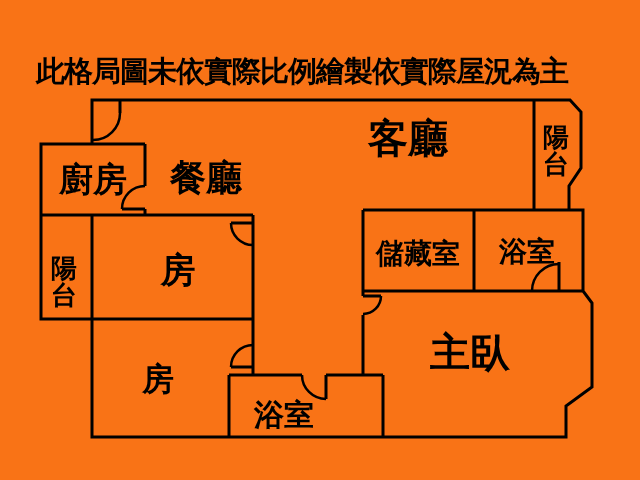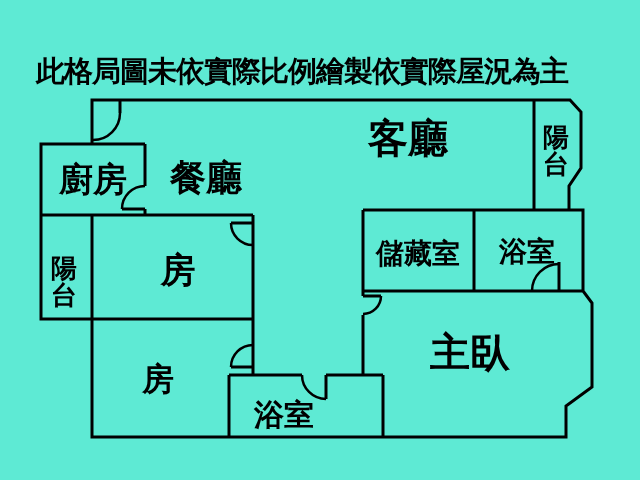--- a/index.html
+++ b/index.html
@@ -8,21 +8,21 @@
     background: #ffffff;
     width: 640px;
     height: 480px;
     overflow: hidden;
     font-family: "DejaVu Sans", "Liberation Sans", sans-serif;
   }
   .plan-wrap {
     width: 640px;
     height: 480px;
     position: relative;
-    background: #5eead4;
+    background: #f97316;
   }
   svg { display: block; }
   .walls {
     fill: none;
     stroke: #000000;
     stroke-width: 3;
     stroke-linecap: butt;
     stroke-linejoin: miter;
   }
   .door-leaf {

